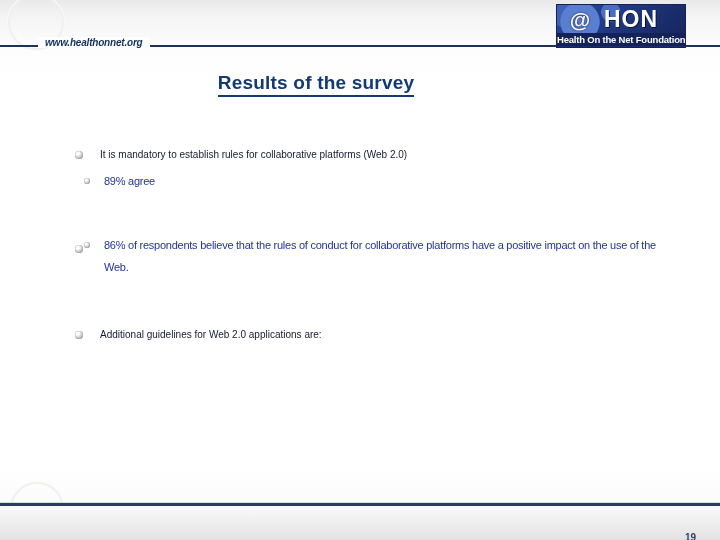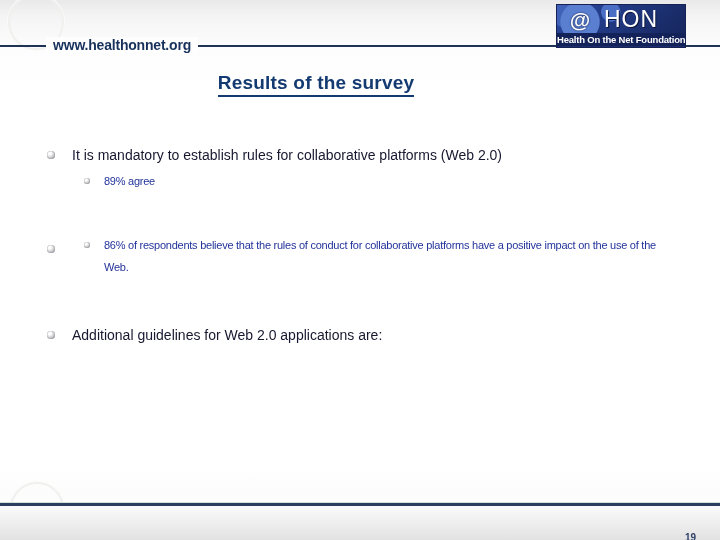--- a/index.html
+++ b/index.html
@@ -42,23 +42,24 @@
   .header-rule {
     position: absolute;
     left: 0;
     top: 45px;
     width: 720px;
     height: 2px;
     background: #1f3355;
   }
   .site-url {
     position: absolute;
-    left: 46px;
+    left: 38px;
     top: 37px;
-    font-size: 14px;
+    font-size: 10px;
+    font-style: italic;
     font-weight: bold;
     color: #17315c;
     background: linear-gradient(180deg,#fdfdfd,#ffffff);
     padding: 0 7px;
     letter-spacing: -0.2px;
     white-space: nowrap;
   }
 
   
   .logo {
@@ -87,21 +88,21 @@
     text-align: center;
     font-size: 21px;
     font-weight: bold;
     color: #ffffff;
     line-height: 1;
     text-shadow: 0 0 2px #0c1538;
   }
   .logo-hon {
     flex: 1;
     font-size: 23px;
-    font-weight: normal;
+    font-weight: bold;
     color: #ffffff;
     letter-spacing: 1px;
     line-height: 1;
     padding-left: 1px;
     text-shadow: 1px 1px 0 #0c1538;
   }
   .logo-bottom {
     height: 13px;
     background: #14225a;
     color: #ffffff;
@@ -135,23 +136,24 @@
     position: absolute;
     left: 0;
     top: 140px;
     width: 720px;
   }
   .bullet-l1 {
     position: relative;
     padding-left: 72px;
     padding-right: 30px;
     margin-bottom: 0;
-    font-size: 14px;
+    font-size: 10px;
     color: #17182f;
     line-height: 30px;
+    margin-left: 28px;
   }
   .bullet-l2 {
     position: relative;
     padding-left: 104px;
     padding-right: 40px;
     font-size: 11px;
     font-weight: normal;
     color: #23339b;
     line-height: 22px;
     letter-spacing: -0.25px;

